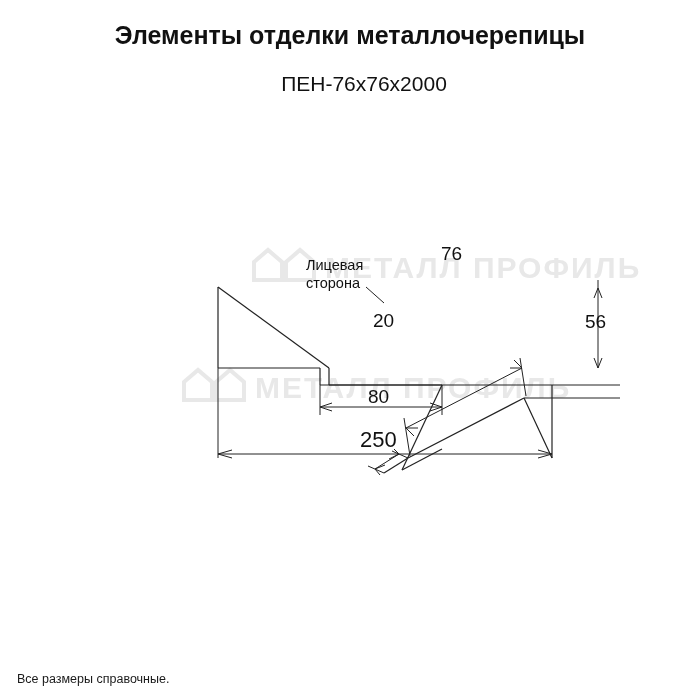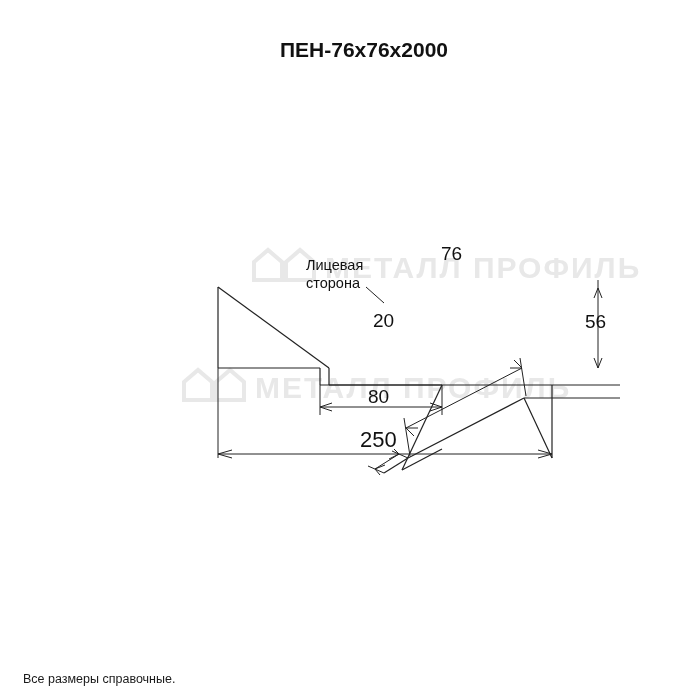--- a/index.html
+++ b/index.html
@@ -37,40 +37,40 @@
   }
   .sub-title {
     font-size: 21px;
     font-weight: bold;
     color: #111111;
     margin: 0 0 14px 0;
     line-height: 1.1;
   }
   .code-title {
     font-size: 21px;
-    font-weight: bold;
+    font-weight: normal;
     color: #111111;
     margin: 16px;
     line-height: 1.1;
     padding-left: 28px;
   }
   .drawing-area {
     position: absolute;
     top: 170px;
     left: 0;
     width: 700px;
     height: 370px;
     padding-left: 32px;
   }
   .drawing-area svg {
     display: block;
   }
   .footer {
     position: absolute;
-    left: 23px;
+    left: 17px;
     bottom: 12px;
     font-size: 12.5px;
     color: #1a1a1a;
     line-height: 1.45;
   }
   .footer div {
     white-space: nowrap;
   }
   .wm-text {
     font-family: "Liberation Sans", sans-serif;
@@ -105,20 +105,21 @@
     fill: none;
     stroke-width: 1;
   }
 </style>
 </head>
 <body>
 
 <div class="page">
 
   <div class="title-block">
+    <h1 class="main-title">Элементы отделки металлочерепицы</h1>
     <h3 class="code-title">ПЕН-76х76х2000</h3>
   </div>
 
   <div class="drawing-area">
     <svg width="700" height="370" viewBox="0 0 700 370" xmlns="http://www.w3.org/2000/svg">
 
       <g opacity="1">
         <g>
 
           <path class="wm-icon" fill="none" stroke="#e8e8e8" stroke-width="4" d="M222 92 L236 80 L250 92 L250 110 L222 110 Z"></path>

